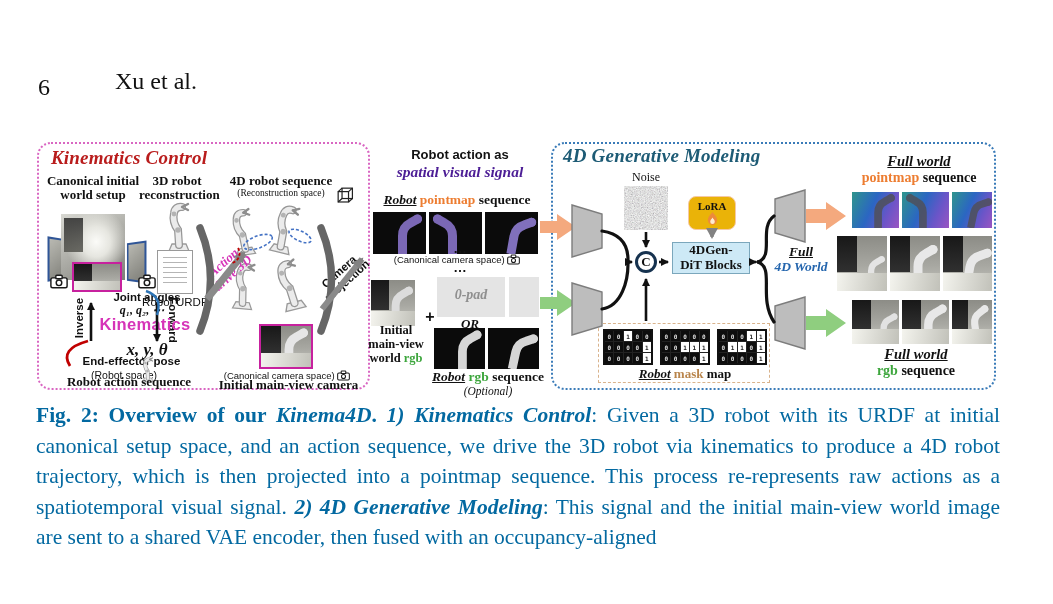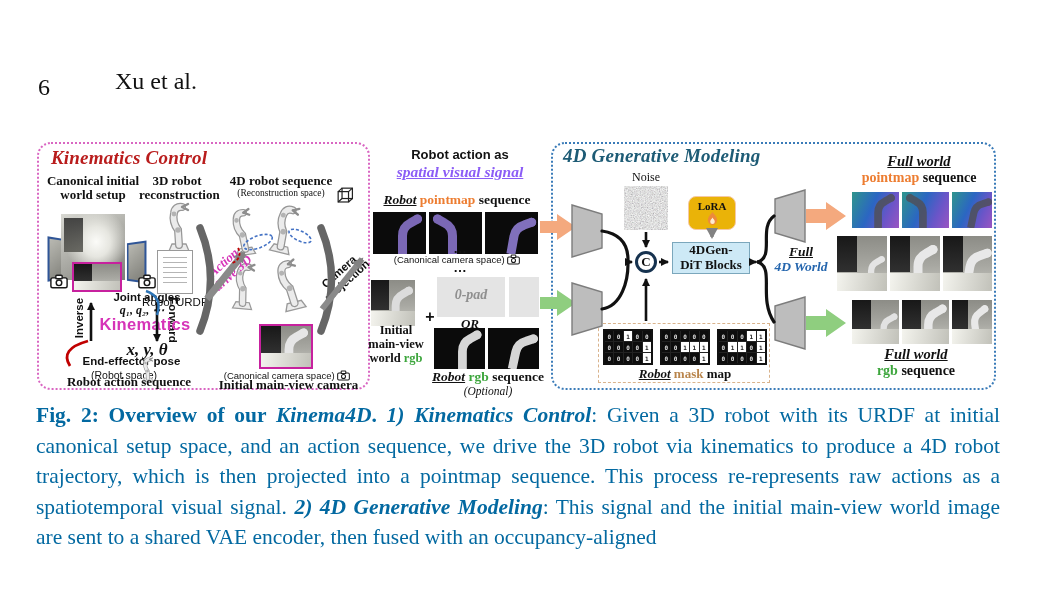--- a/index.html
+++ b/index.html
@@ -199,21 +199,21 @@
   <div class="rot lbl it" style="left:192px; top:254px; width:72px; font-size:13px; color:#D634B8; transform:rotate(-42deg);">
     <span style="display:block">Action</span>
     <span style="display:block">drive 3D</span>
   </div>
   <div class="rot lbl sans" style="left:308px; top:264px; width:70px; font-size:11.5px; transform:rotate(-42deg);">
     <span style="display:block">Camera</span>
     <span style="display:block">projection</span>
   </div>
 
   <div class="lbl sans" style="left:388px; top:148px; width:144px; font-size:13px;">Robot action as</div>
-  <div class="lbl it" style="left:375px; top:163px; width:170px; font-size:15.5px; color:#8b5cf6;text-decoration:underline;">spatial visual signal</div>
+  <div class="lbl it" style="left:375px; top:163px; width:170px; font-size:15.5px; color:#4c1d95;">spatial visual signal</div>
 
   <div class="lbl" style="left:368px; top:193px; width:178px; font-size:13.5px;">
     <span class="u it">Robot</span>
     <span class="orange">pointmap</span>
     <span>sequence</span>
   </div>
   <div class="thumb dark" style="left:373px; top:212px; width:53px; height:42px;">
       <svg class="armsvg" style="color:#7B68B5">
         <use href="#armsil"></use>
       </svg>

